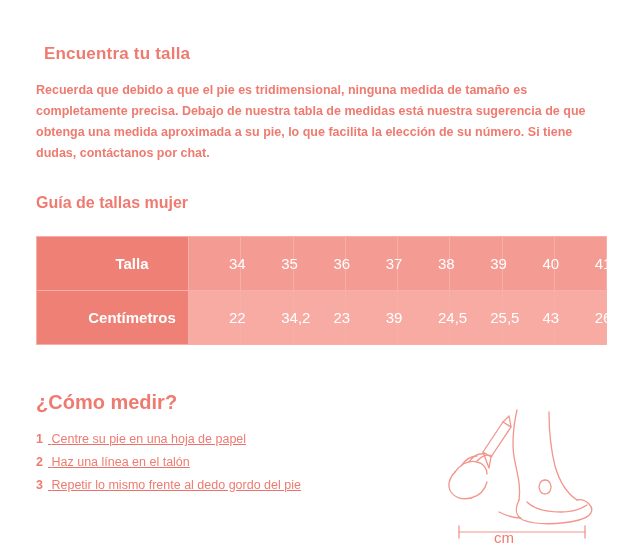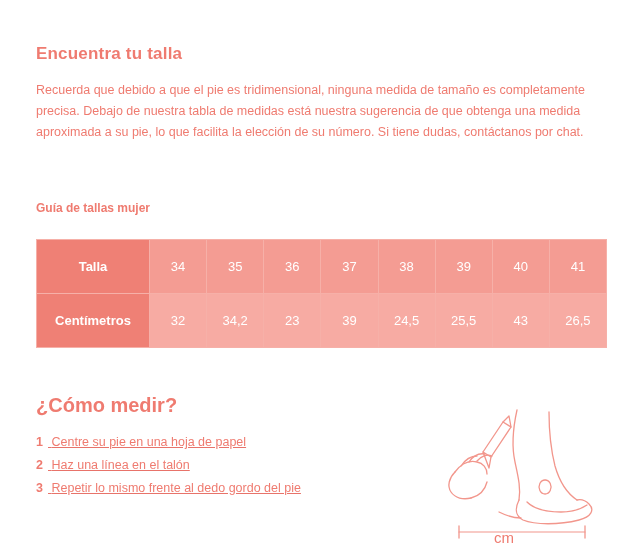--- a/index.html
+++ b/index.html
@@ -20,50 +20,51 @@
     height: 558px;
     box-sizing: border-box;
     padding: 36px 36px 0 36px;
   }
 
   
   .intro-title {
     font-size: 17px;
     font-weight: bold;
     color: #ef7b70;
-    margin: 8px 0 16px 0;
+    margin: 8px 0 16px 8px;
     letter-spacing: 0.2px;
   }
   .intro-par {
     font-size: 12.5px;
     line-height: 21px;
     color: #ef7b70;
     max-width: 560px;
-    font-weight: normal;
+    font-weight: bold;
   }
 
   
   .guide-title {
-    font-size: 12px;
-    font-weight: bold;
-    color: #ef7b70;
-    margin: 58px 0 24px 0;
+    font-size: 16px;
+    font-weight: bold;
+    color: #ef7b70;
+    margin: 30px 0 24px 0;
   }
   table.size-table {
     border-collapse: collapse;
     width: 571px;
     table-layout: fixed;
   }
   table.size-table td {
     border: 1px solid #f6b0a8;
     height: 51px;
     text-align: center;
     vertical-align: middle;
-    font-size: 13px;
+    font-size: 15px;
     color: #ffffff;
+    padding-left: 40px;
   }
   td.row-head {
     background: #ef8075;
     font-weight: bold;
     width: 110px;
     font-size: 12.5px;
   }
   td.cell {
     background: #f7aba3;
     font-weight: normal;
@@ -133,21 +134,21 @@
           <td class="cell cell-head">35</td>
           <td class="cell cell-head">36</td>
           <td class="cell cell-head">37</td>
           <td class="cell cell-head">38</td>
           <td class="cell cell-head">39</td>
           <td class="cell cell-head">40</td>
           <td class="cell cell-head">41</td>
         </tr>
         <tr>
           <td class="row-head">Centímetros</td>
-          <td class="cell">32</td>
+          <td class="cell">22</td>
           <td class="cell">34,2</td>
           <td class="cell">23</td>
           <td class="cell">39</td>
           <td class="cell">24,5</td>
           <td class="cell">25,5</td>
           <td class="cell">43</td>
           <td class="cell">26,5</td>
         </tr>
       </tbody>
     </table>

